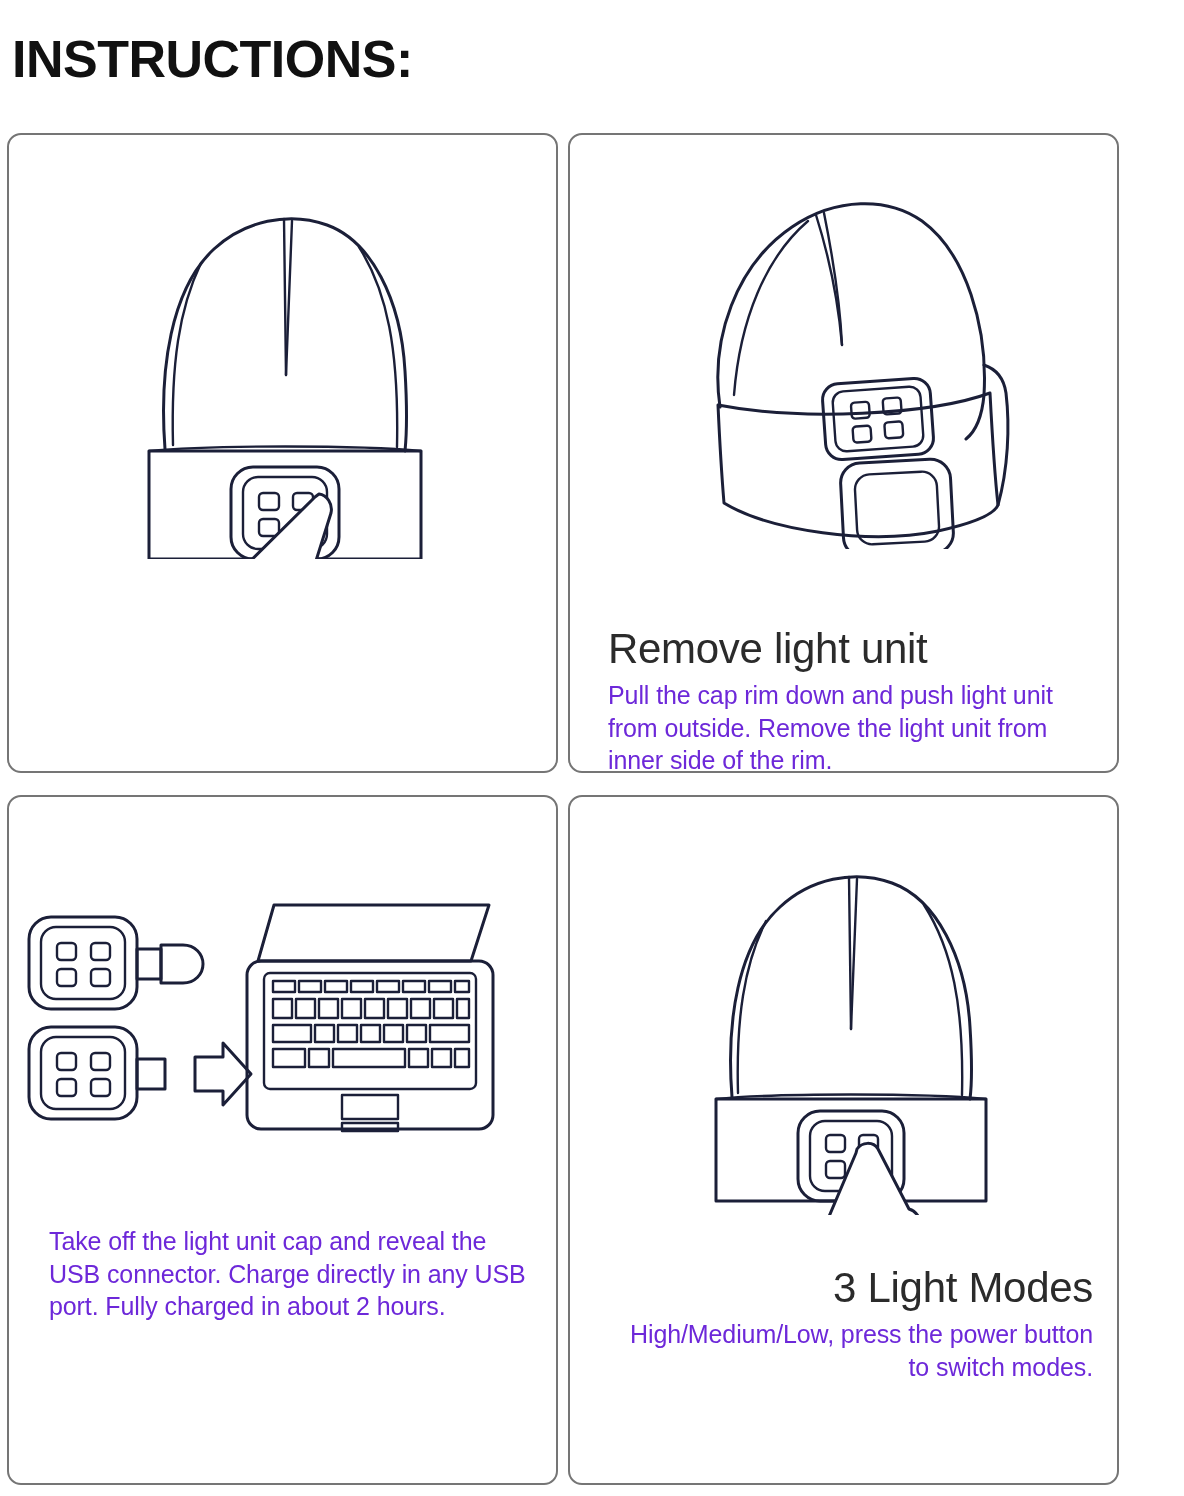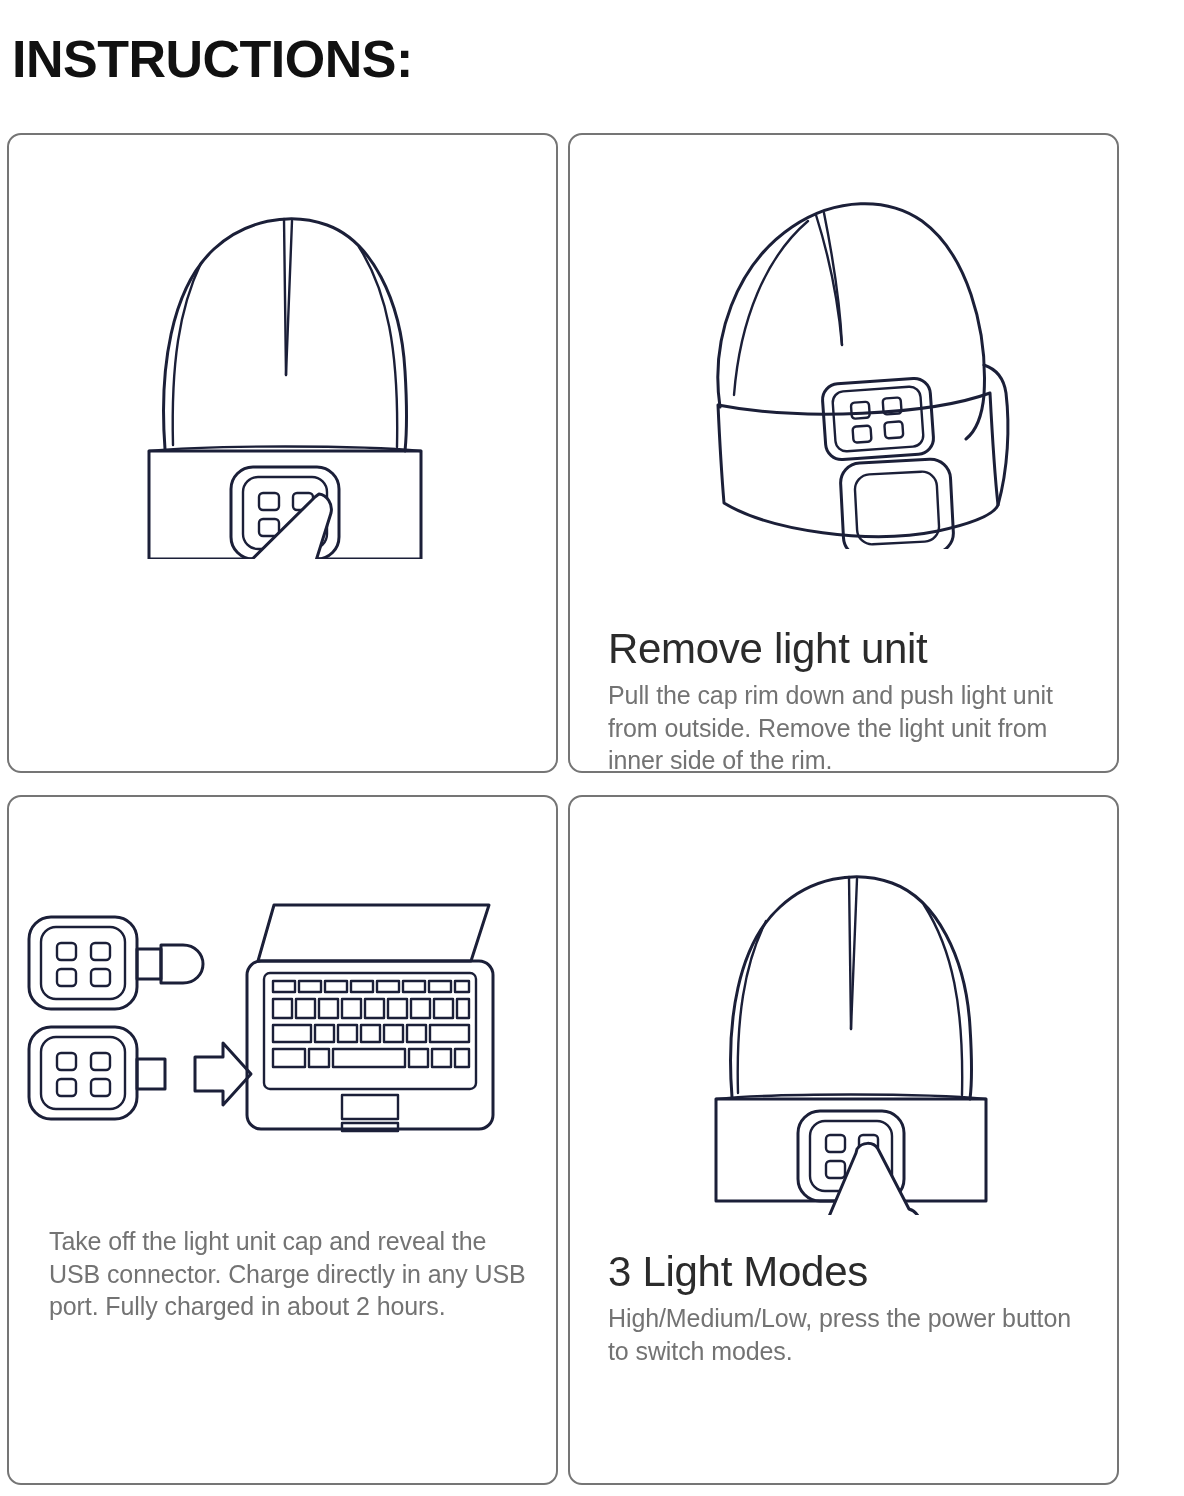--- a/index.html
+++ b/index.html
@@ -74,37 +74,37 @@
     font-weight: normal;
     line-height: 1.08;
     color: #2b2b2b;
     margin: 0 0 8px 0;
     letter-spacing: -0.3px;
   }
 
   .panel-body {
     font-size: 25px;
     line-height: 1.3;
-    color: #737373;
+    color: #6d28d9;
     margin: 0;
     letter-spacing: -0.1px;
   }
 
   
   #panel-1 .panel-art { top: 24px; height: 400px; }
   #panel-1 .panel-text { top: 482px; }
 
   #panel-2 .panel-art { top: 14px; height: 400px; }
   #panel-2 .panel-text { top: 444px; left: 38px; margin-top: 47px; }
 
   #panel-3 .panel-art { top: 100px; height: 250px; }
   #panel-3 .panel-text { top: 428px; }
 
   #panel-4 .panel-art { top: 18px; height: 400px; }
-  #panel-4 .panel-text { top: 452px; left: 38px; }
+  #panel-4 .panel-text { top: 468px; left: 38px; text-align: right; }
 
   svg { display: block; }
   .ink {
     fill: none;
     stroke: #1b1f38;
     stroke-width: 3;
     stroke-linecap: round;
     stroke-linejoin: round;
   }
   .ink-thin {

